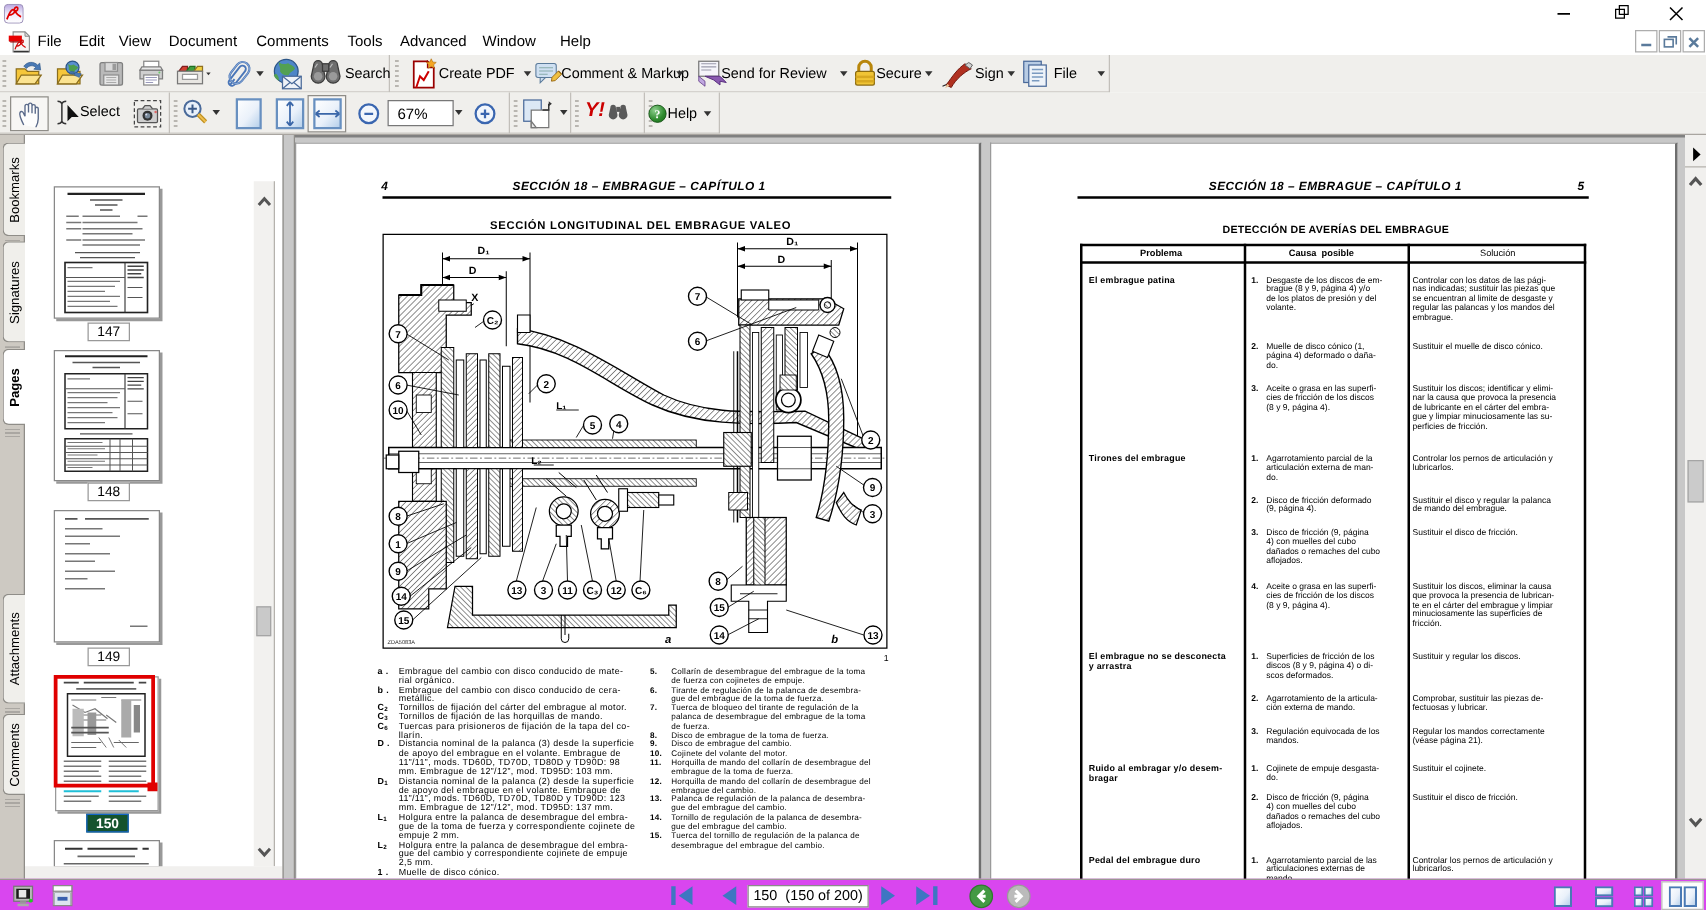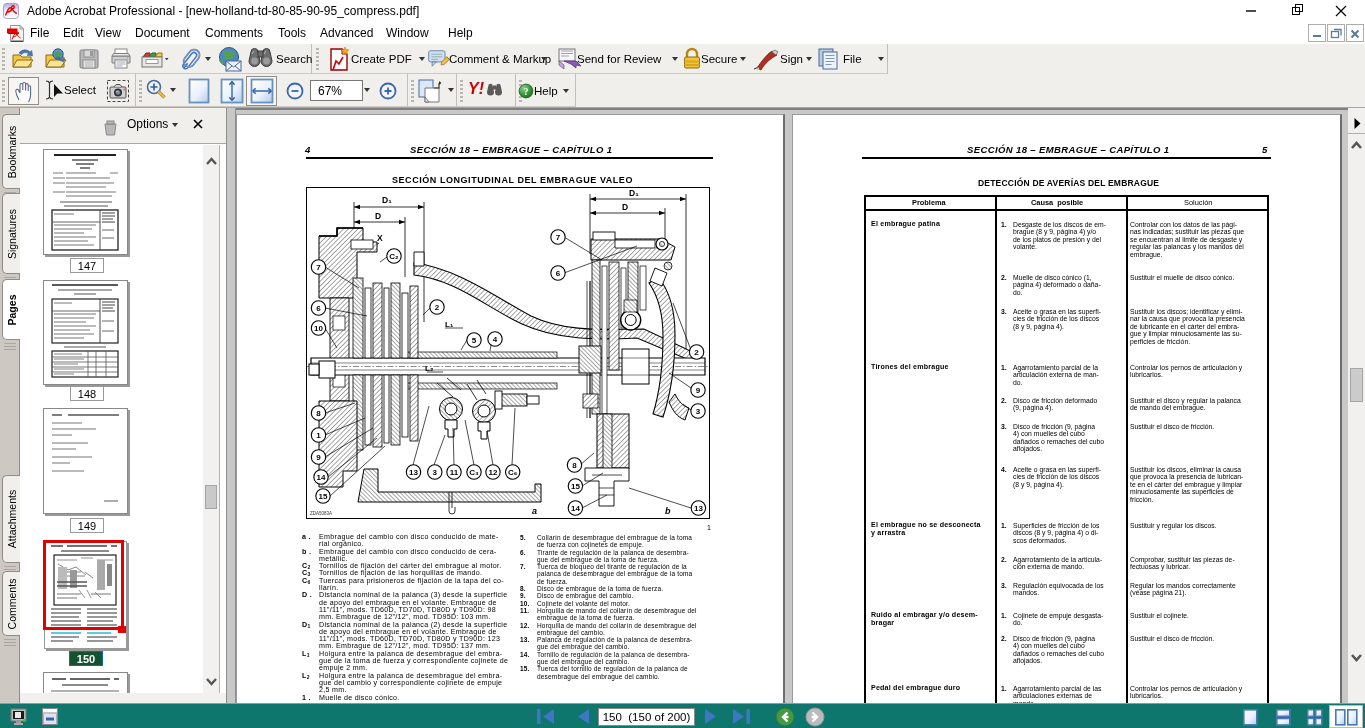--- a/index.html
+++ b/index.html
@@ -42,21 +42,21 @@
 #splitter { left:226px; top:108px; width:10px; height:595px; background:#c8c8c8; border-left:1px solid #908e8a; border-right:1px solid #908e8a; }
 
 
 #docarea { left:236px; top:108px; width:1112px; height:595px; background:#c8c8c8; border-top:2px solid #808080; }
 .page { position:absolute; background:#fff; border:1px solid #9a9a9a; border-right:2px solid #6e6e6e; border-bottom:none; }
 
 
 #vscroll { left:1348px; top:108px; width:17px; height:595px; background:#f1f0ee; }
 
 
-#statusbar { left:0; top:703px; width:1365px; height:25px; background:#0f766e; border-top:1px solid #9a9792; }
+#statusbar { left:0; top:703px; width:1365px; height:25px; background:#d946ef; border-top:1px solid #9a9792; }
 
 
 .hdr1 { position:absolute; font-style:italic; font-weight:bold; font-size:9.5px; letter-spacing:0.38px; color:#000; white-space:nowrap; }
 .tiny { position:absolute; font-size:7.1px; line-height:7.3px; letter-spacing:0.3px; color:#000; }
 .li { position:relative; padding-left:17px; white-space:nowrap; }
 .li i { position:absolute; left:0; font-style:normal; font-weight:bold; }
 .li i sub { font-size:5px; vertical-align:-1px; }
 .rowlab { position:absolute; left:635px; width:135px; font-size:7.1px; line-height:7.6px; font-weight:bold; letter-spacing:0.2px; white-space:nowrap; }
 .cz { position:absolute; left:765px; width:122px; font-size:6.8px; line-height:7.45px; }
 .cz i { position:absolute; left:0; font-style:normal; font-weight:bold; }
@@ -72,21 +72,20 @@
         <defs>
           <linearGradient id="ti" x1="0" y1="0" x2="0" y2="1">
             <stop offset="0" stop-color="#b9a8e0"></stop>
             <stop offset="0.5" stop-color="#efeafa"></stop>
             <stop offset="1" stop-color="#ffffff"></stop>
           </linearGradient>
         </defs>
         <rect x="0.5" y="0.5" width="15" height="15" rx="3" fill="url(#ti)" stroke="#9a8fb8" stroke-width="0.8"></rect>
         <path d="M2.5 12.5 C4.5 7 6.5 3.5 8.2 5.2 C9.8 6.8 6.5 9.5 3.5 9 M8.2 5.2 C8.8 2.2 11.2 2 11.2 4 C11.2 5.8 9.5 6.2 8.2 5.2 M8.2 5.2 C9.8 7.5 11.8 9.5 13.8 10.5" stroke="#e00000" stroke-width="1.4" fill="none"></path>
       </svg>
-    <div class="abs" id="titletext">Adobe Acrobat Professional - [new-holland-td-80-85-90-95_compress.pdf]</div>
     <svg class="abs" style="left:1240px;top:0" width="125" height="22" viewBox="0 0 125 22">
       <path d="M6 11 h10" stroke="#000" stroke-width="1.4"></path>
       <rect x="52.5" y="7.5" width="7" height="7" fill="none" stroke="#000"></rect>
       <rect x="55.5" y="4.5" width="7" height="7" fill="none" stroke="#000"></rect>
       <path d="M96 6 l10 10 M106 6 l-10 10" stroke="#000" stroke-width="1.2"></path>
     </svg>
   </div>
 
   <div class="abs" id="menubar">
     <svg class="abs" style="left:6px;top:2px" width="19" height="19" viewBox="0 0 19 19">
@@ -340,31 +339,20 @@
         <span>Attachments</span>
       </div>
     <div class="vgrip" style="top:458px"></div>
     <div class="vtab" style="top:463px;height:65px">
         <span>Comments</span>
       </div>
     <div class="vgrip" style="top:531px"></div>
   </div>
 
   <div class="abs" id="panel">
-    <div class="abs" id="panelhdr">
-      <svg class="abs" style="left:83px;top:12px" width="15" height="16" viewBox="0 0 15 16">
-          <path d="M2 4 h11 l-1.5 11 h-8 z" fill="#b8b8b8" stroke="#888"></path>
-          <rect x="4" y="1" width="7" height="3" fill="#b8b8b8" stroke="#888"></rect>
-        </svg>
-      <div class="abs" style="left:107px;top:9px;font-size:12px">Options</div>
-        <div class="dda" style="left:152px;top:15px"></div>
-      <svg class="abs" style="left:172px;top:10px" width="12" height="12">
-          <path d="M2 2 l8 8 M10 2 l-8 8" stroke="#000" stroke-width="1.6"></path>
-        </svg>
-    </div>
     <div id="thumbs">
       <div class="thumb" style="left:23px;top:41px;width:85px;height:106px">
         <svg width="83" height="104" viewBox="0 0 83 104">
           <path d="M10 5 h62 M25 5 h32" stroke="#222" stroke-width="1.8"></path>
           <path d="M28 10 h26 M32 14 h18 M36 18 h10" stroke="#555" stroke-width="1.3"></path>
           <path d="M9 23 h10 M22 23 h30 M66 23 h8 M9 28 h12 M22 28 h44 M9 33 h12 M22 33 h48 M22 37 h40 M9 42 h12 M22 42 h50 M22 46 h46" stroke="#777" stroke-width="1.1"></path>
           <path d="M16 52 h52 M20 56 h44" stroke="#555" stroke-width="1"></path>
           <rect x="8" y="60" width="66" height="40" fill="none" stroke="#222" stroke-width="1.3"></rect>
           <path d="M56 60 v40" stroke="#333" stroke-width="0.9"></path>
           <path d="M58 63 h13 M58 66 h13 M58 69 h11 M58 72 h13" stroke="#444" stroke-width="1.1"></path>

